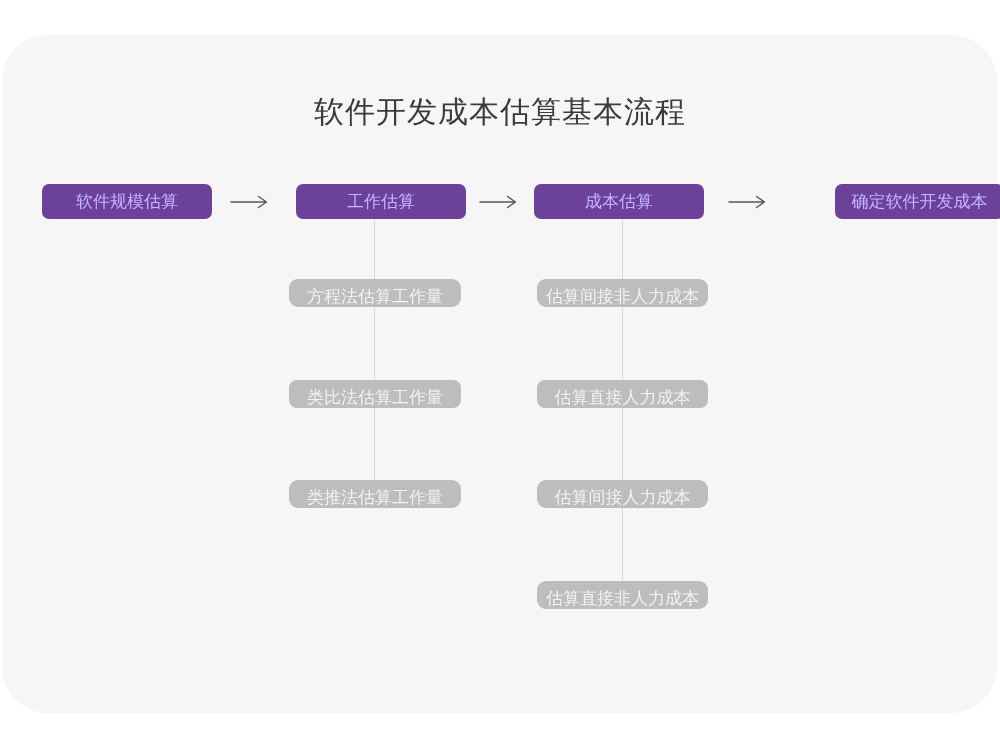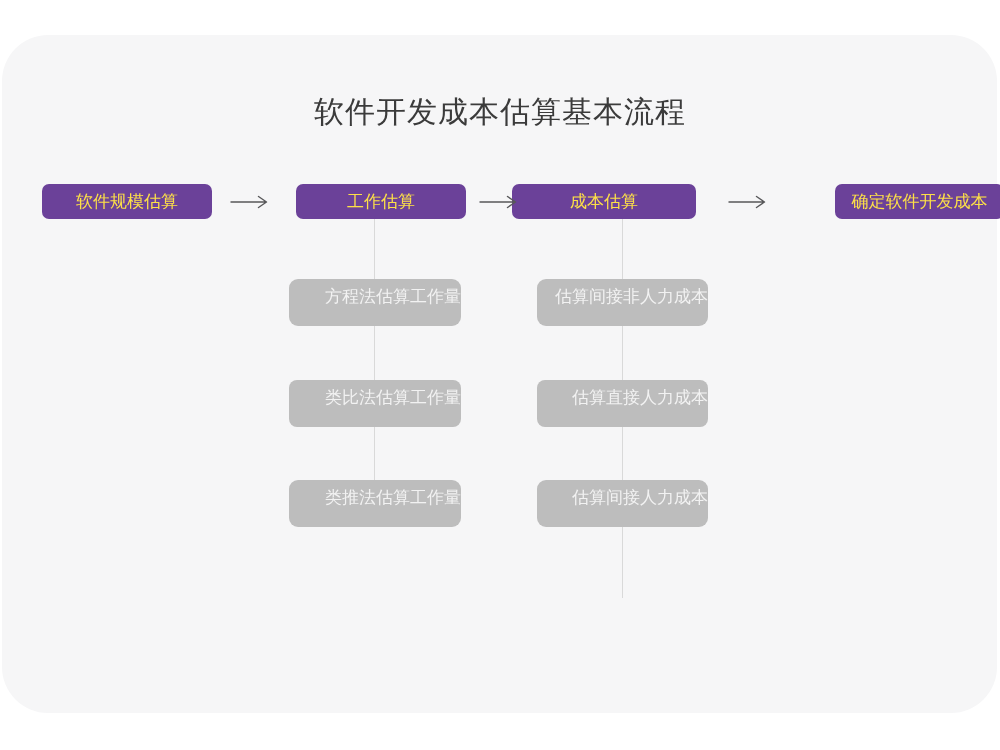--- a/index.html
+++ b/index.html
@@ -36,28 +36,28 @@
     color: #3b3b3b;
   }
 
   .stage-node {
     position: absolute;
     top: 184px;
     height: 35px;
     line-height: 35px;
     background: #6b4199;
     border-radius: 7px;
-    color: #fde047;
+    color: #c4b5fd;
     font-size: 17px;
     text-align: center;
     white-space: nowrap;
   }
   .stage-1 { left: 42px;  width: 170px; }
   .stage-2 { left: 296px; width: 170px; }
-  .stage-3 { left: 512px; width: 184px; }
+  .stage-3 { left: 534px; width: 170px; }
   .stage-4 { left: 787px; width: 169px; margin-left: 48px; }
 
   .flow-arrow {
     position: absolute;
     top: 194px;
     width: 40px;
     height: 16px;
   }
   .arrow-1 { left: 230px; }
   .arrow-2 { left: 479px; }
@@ -66,27 +66,27 @@
   .connector {
     position: absolute;
     width: 1px;
     background: #d9d9d9;
   }
   .connector-work { left: 374px; top: 219px; height: 278px; }
   .connector-cost { left: 622px; top: 219px; height: 379px; }
 
   .sub-node {
     position: absolute;
-    height: 47px;
+    height: 28px;
     line-height: 35px;
     background: #bdbdbd;
     border-radius: 9px;
     color: #f2f2f2;
     font-size: 17px;
-    text-align: right;
+    text-align: center;
     white-space: nowrap;
   }
   .work-col { left: 289px; width: 172px; }
   .cost-col { left: 537px; width: 171px; font-family: Liberation Serif, serif; }
   .row-1 { top: 279px; }
   .row-2 { top: 380px; border-radius: 8px; }
   .row-3 { top: 480px; }
   .row-4 { top: 581px; }
 </style>
 </head>
@@ -135,13 +135,16 @@
 
   <div class="sub-node cost-col row-1">
     <span>估算间接非人力成本</span>
   </div>
   <div class="sub-node cost-col row-2">
     <span>估算直接人力成本</span>
   </div>
   <div class="sub-node cost-col row-3">
     <span>估算间接人力成本</span>
   </div>
+  <div class="sub-node cost-col row-4">
+    <span>估算直接非人力成本</span>
+  </div>
 </div>
 
 </body></html>

